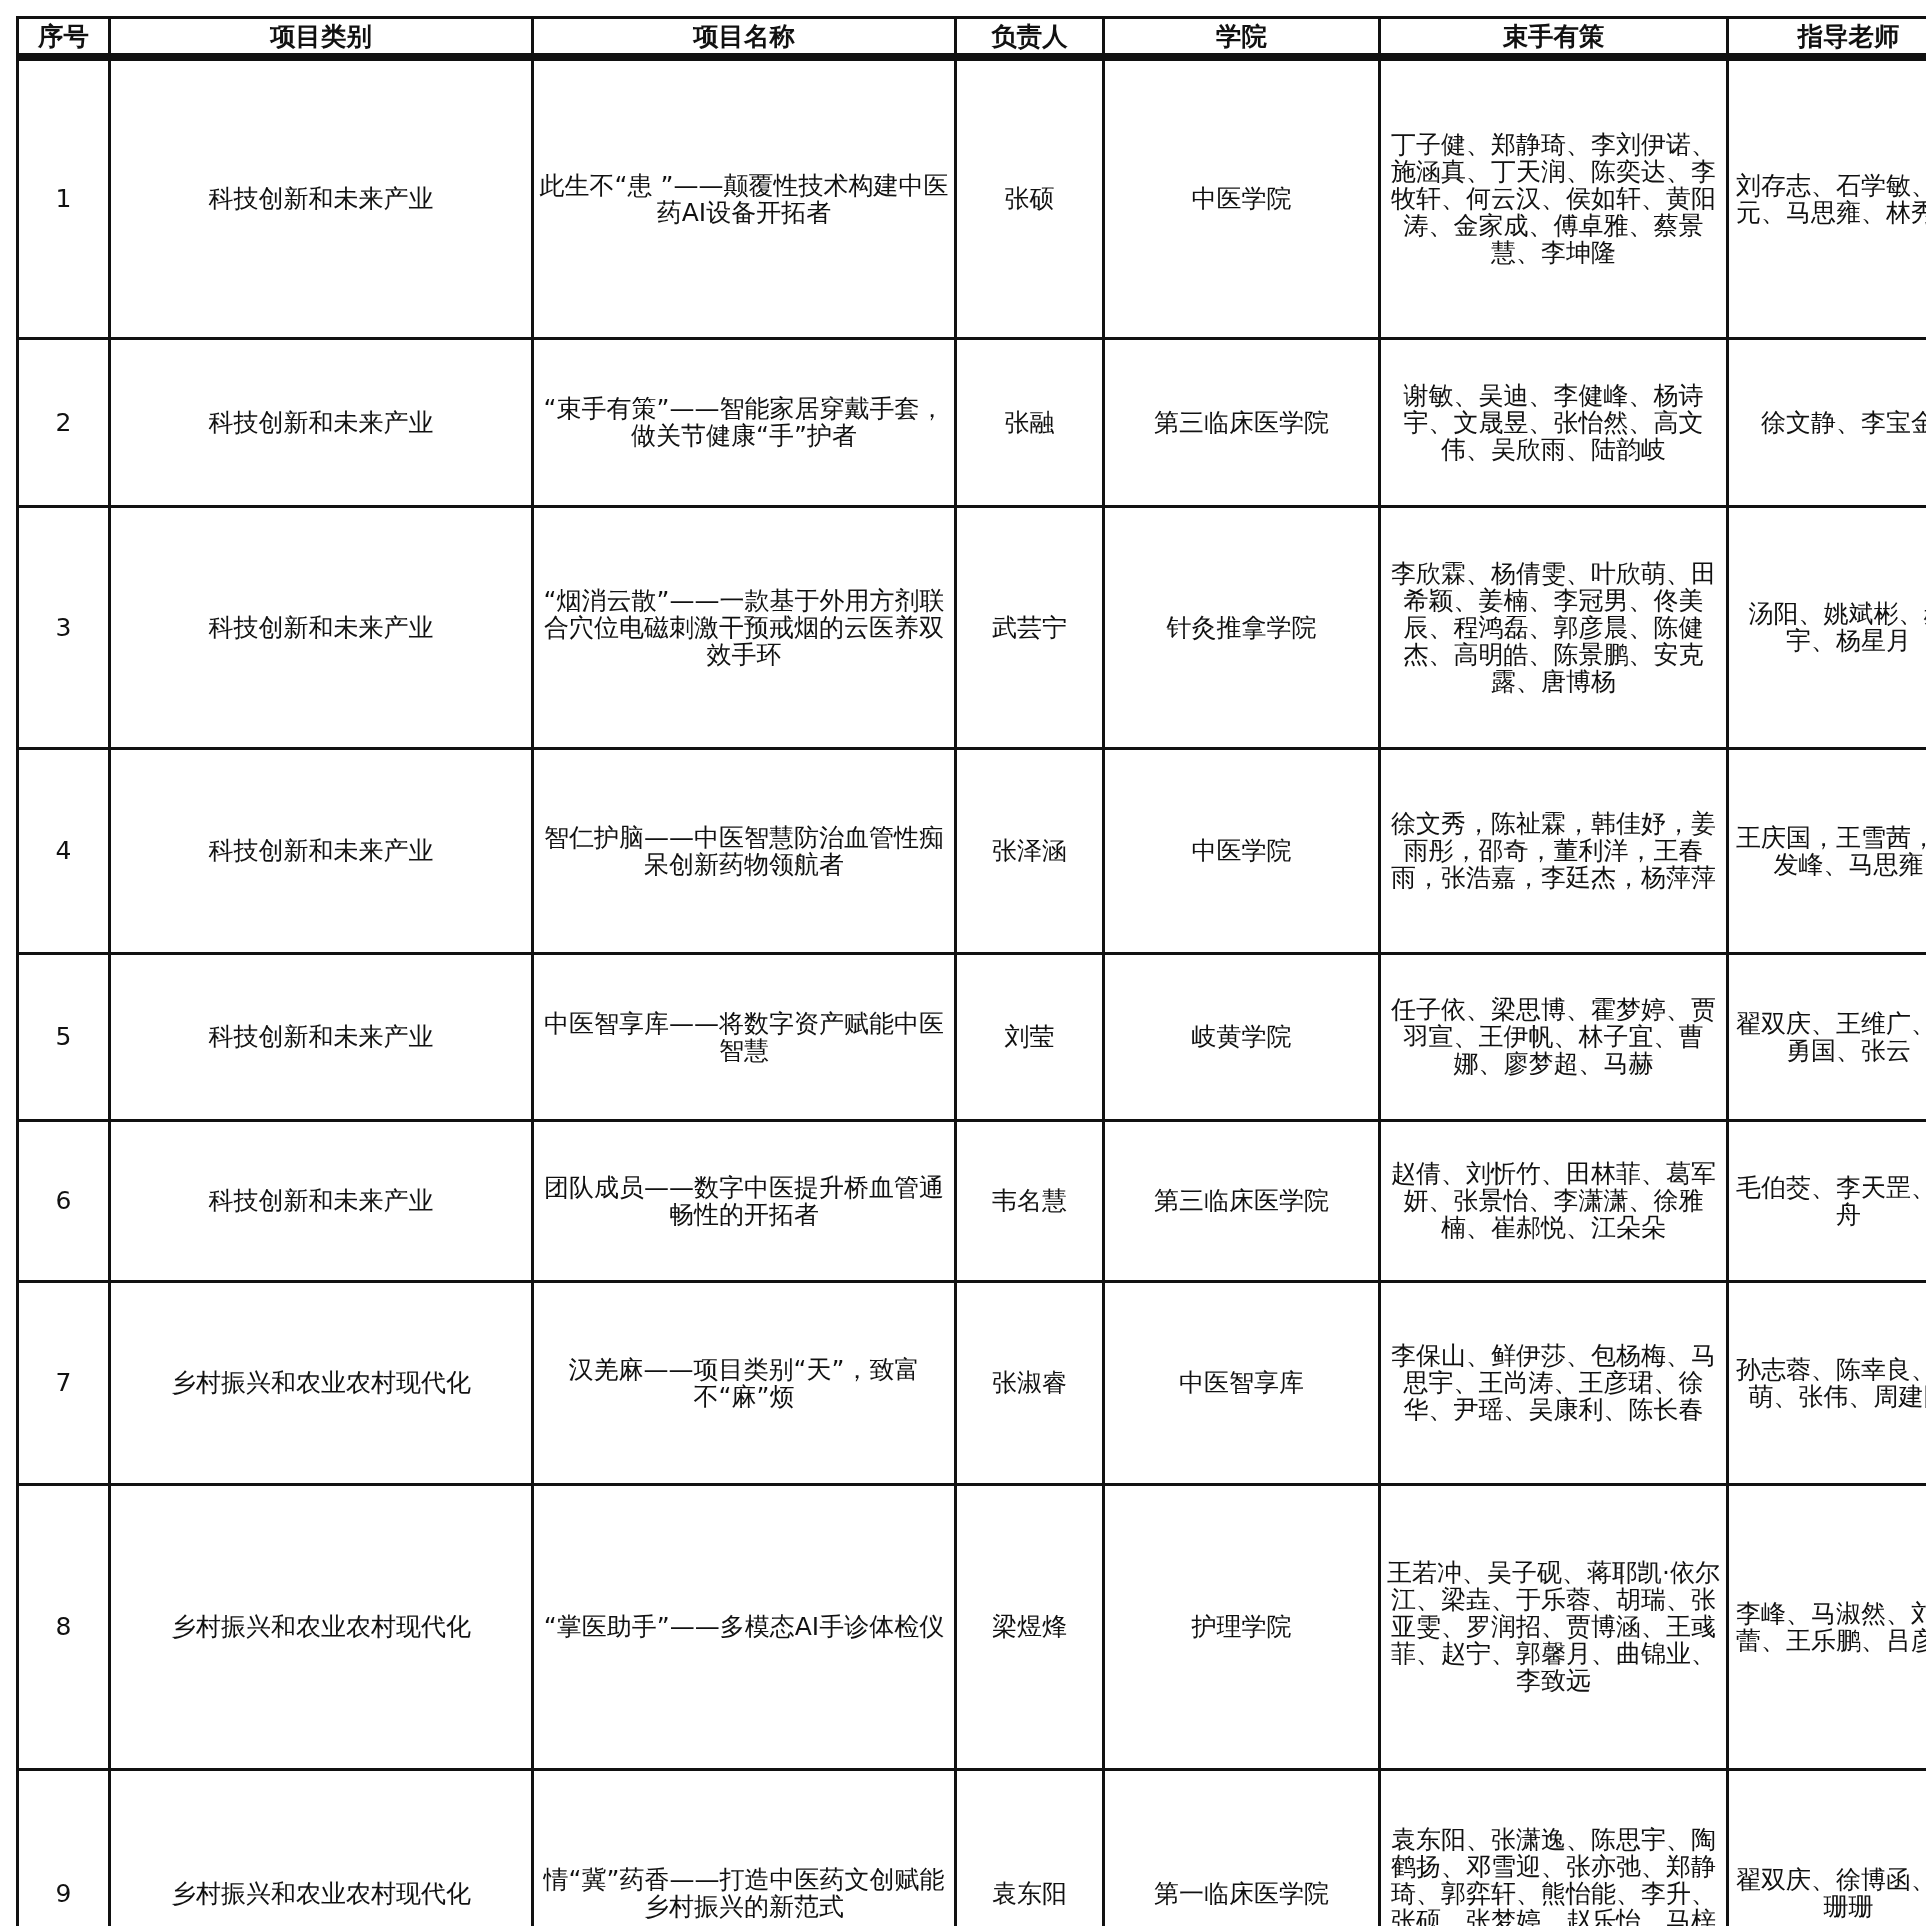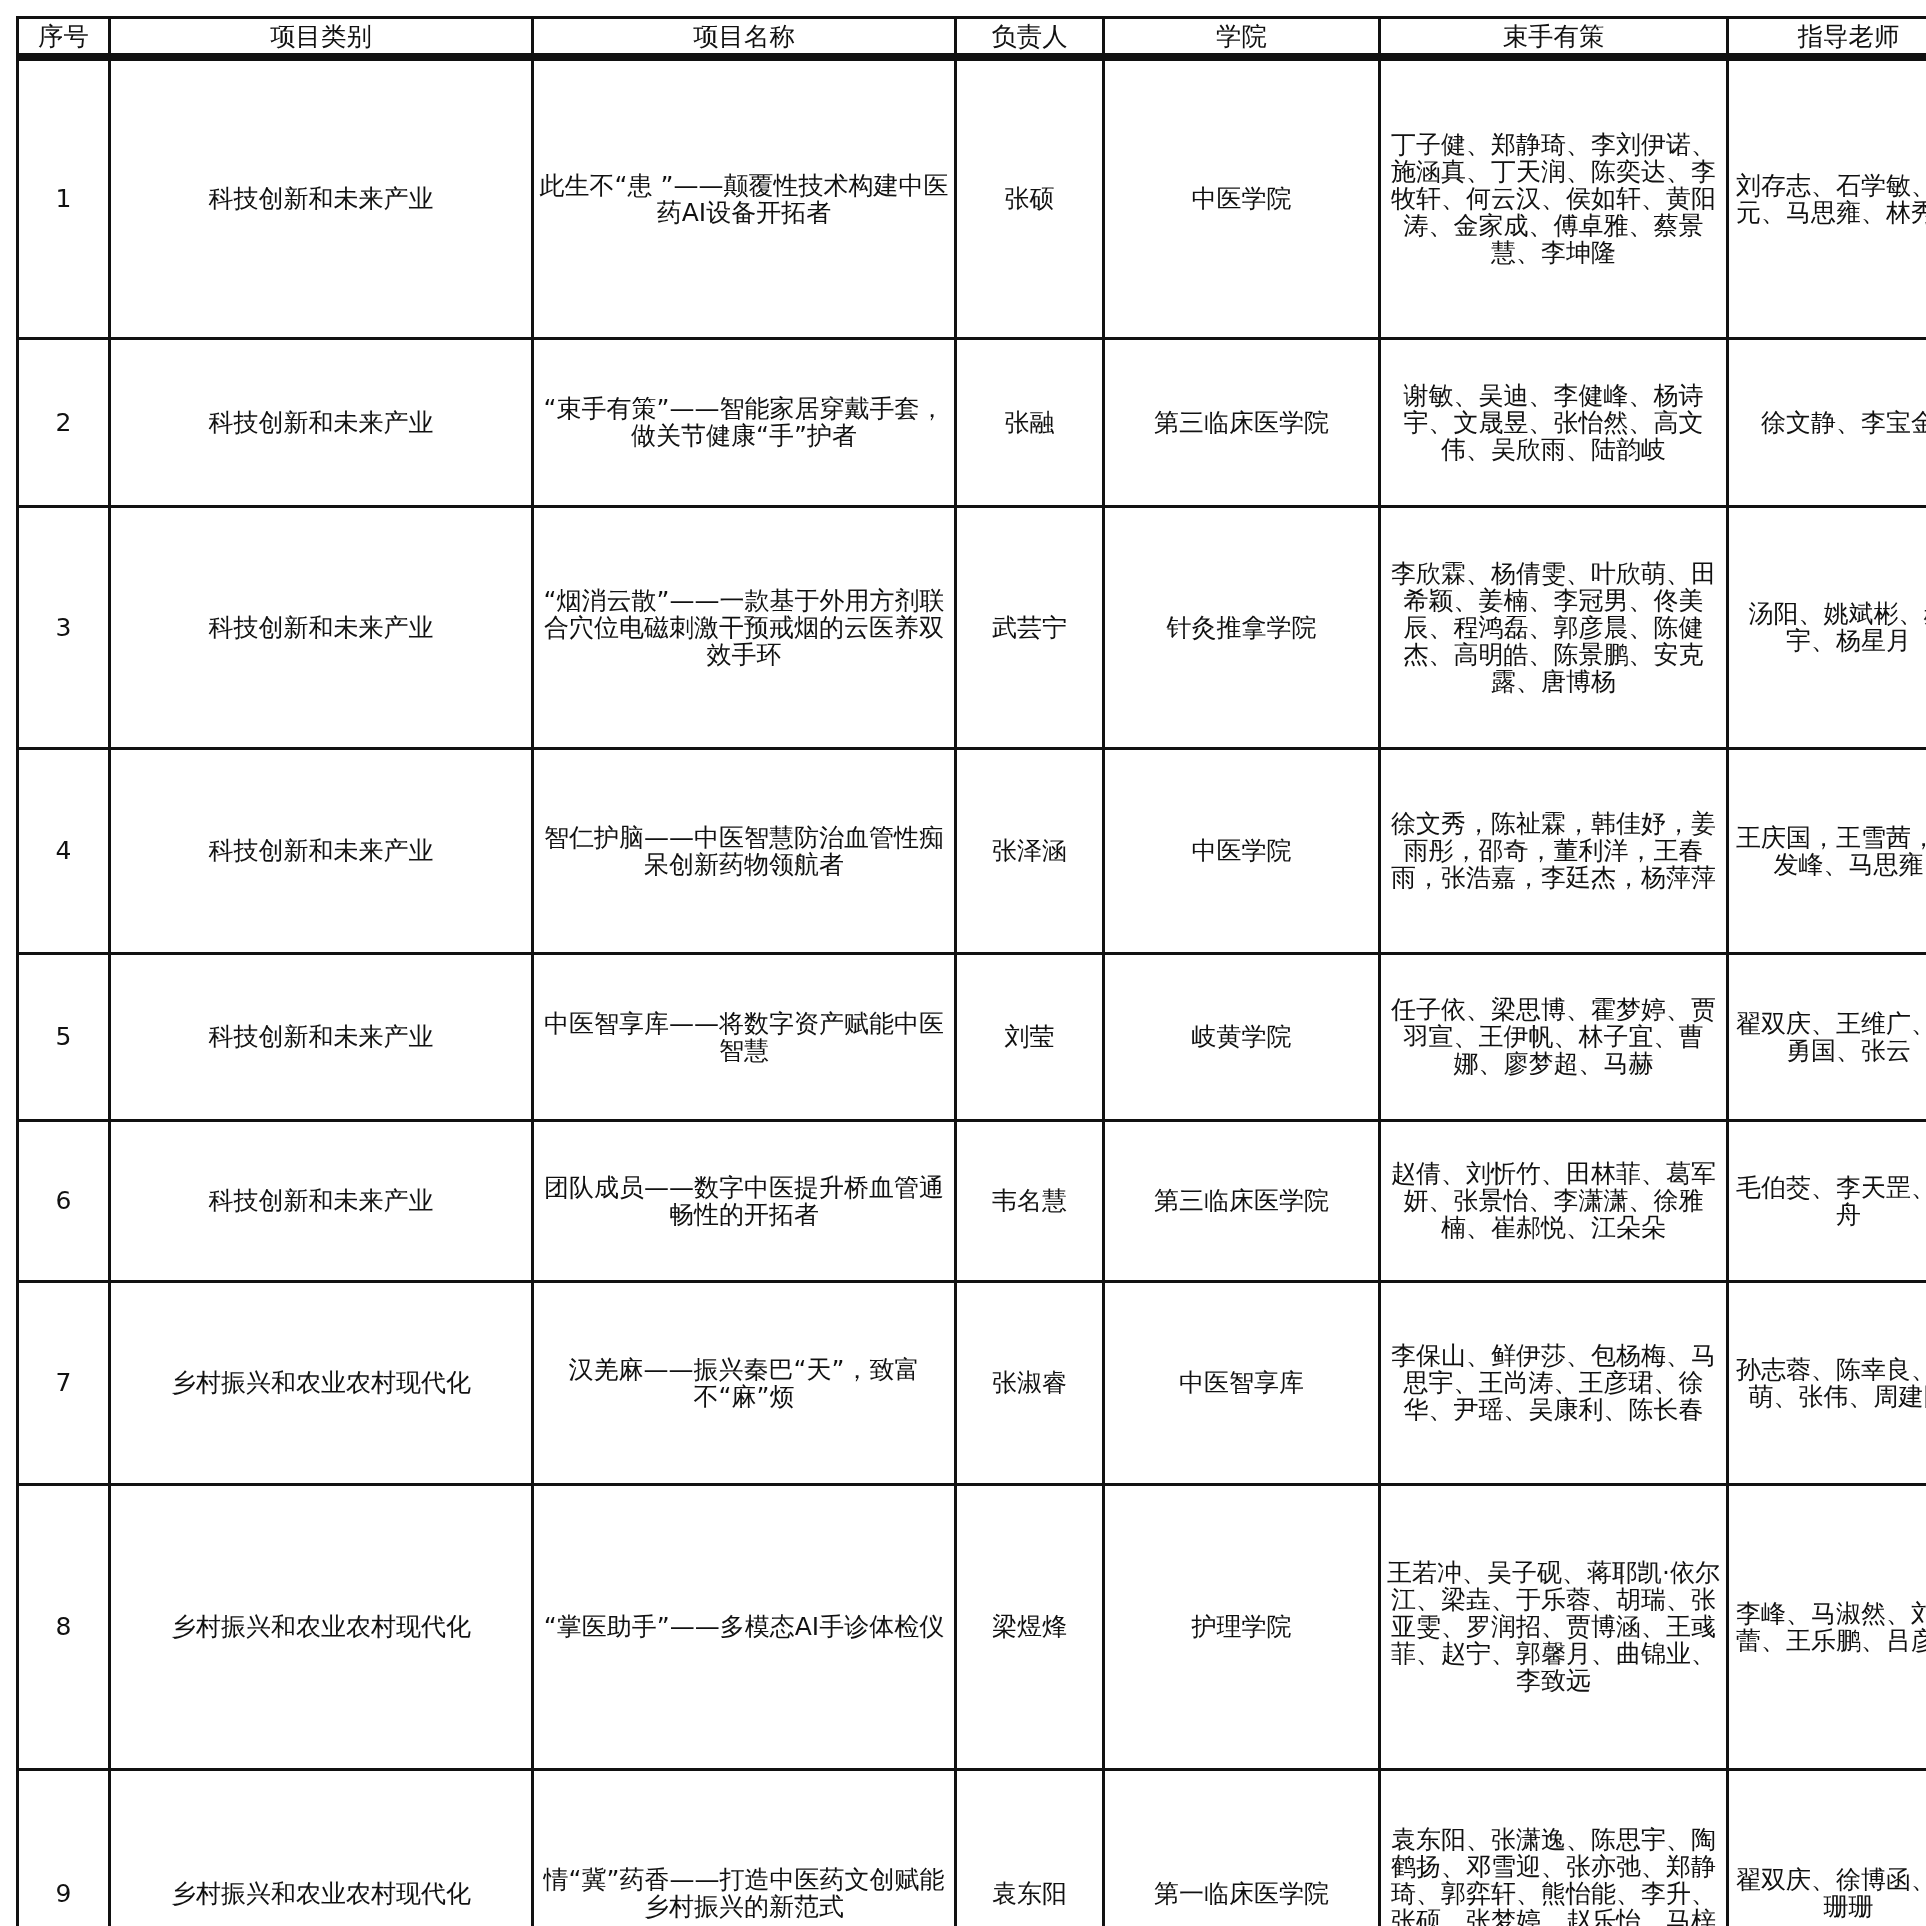--- a/index.html
+++ b/index.html
@@ -2,21 +2,21 @@
 <html style="font-size:6.2px"><head>
 <meta charset="utf-8">
 <style>
   html, body { margin:0; padding:0; background:#ffffff; }
   body { width:1982px; height:3082px; position:relative; overflow:hidden;
          font-family:"DejaVu Sans","Liberation Sans",sans-serif; color:#111; }
   table.grid { position:absolute; left:16px; top:16px; width:1952px;
          border-collapse:collapse; table-layout:fixed; }
   table.grid td, table.grid th { border:3.5px solid #111; text-align:center; vertical-align:middle;
          padding:1.5px 5.4px; font-size:25px; line-height:27px; word-break:break-all; font-weight:normal; }
-  table.grid th { font-size:25.4px; font-weight:normal; height:31px; border-bottom-width:8.5px; }
+  table.grid th { font-size:25.4px; font-weight:bold; height:31px; border-bottom-width:8.5px; }
   .c0{width:92px}.c1{width:423px}.c2{width:423px}.c3{width:148px}.c4{width:276px}.c5{width:348px}.c6{width:242px}
 </style>
 </head>
 <body>
 
 <table class="grid">
   <colgroup>
     <col class="c0">
       <col class="c1">
       <col class="c2">
@@ -87,21 +87,21 @@
         <td>科技创新和未来产业</td>
         <td>团队成员——数字中医提升桥血管通畅性的开拓者</td>
         <td>韦名慧</td>
         <td>第三临床医学院</td>
         <td>赵倩、刘忻竹、田林菲、葛军妍、张景怡、李潇潇、徐雅楠、崔郝悦、江朵朵</td>
         <td>毛伯茭、李天罡、赵舟</td>
       </tr>
       <tr style="height: 203px;">
         <td>7</td>
         <td>乡村振兴和农业农村现代化</td>
-        <td>汉羌麻——振兴秦巴“天”，致富不“麻”烦</td>
+        <td>汉羌麻——项目类别“天”，致富不“麻”烦</td>
         <td>张淑睿</td>
         <td>中医智享库</td>
         <td>李保山、鲜伊莎、包杨梅、马思宇、王尚涛、王彦珺、徐华、尹瑶、吴康利、陈长春</td>
         <td>孙志蓉、陈幸良、宋萌、张伟、周建国</td>
       </tr>
       <tr style="height: 285px;">
         <td>8</td>
         <td>乡村振兴和农业农村现代化</td>
         <td>“掌医助手”——多模态AI手诊体检仪</td>
         <td>梁煜烽</td>

